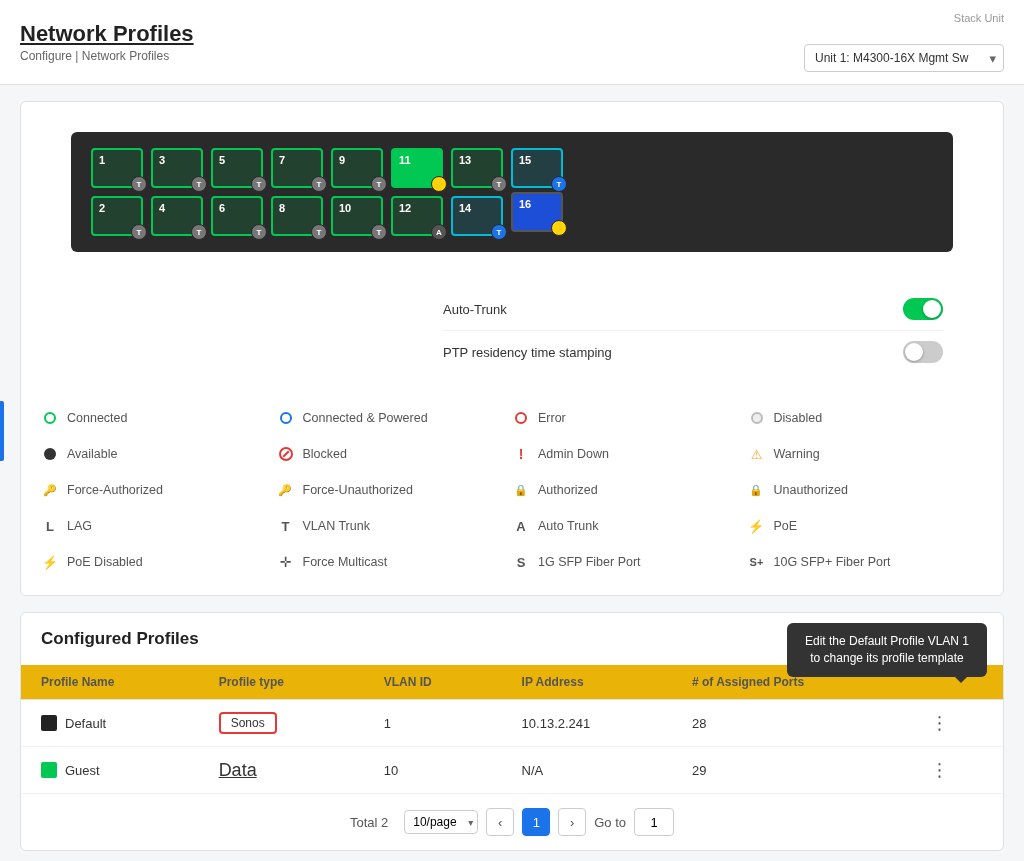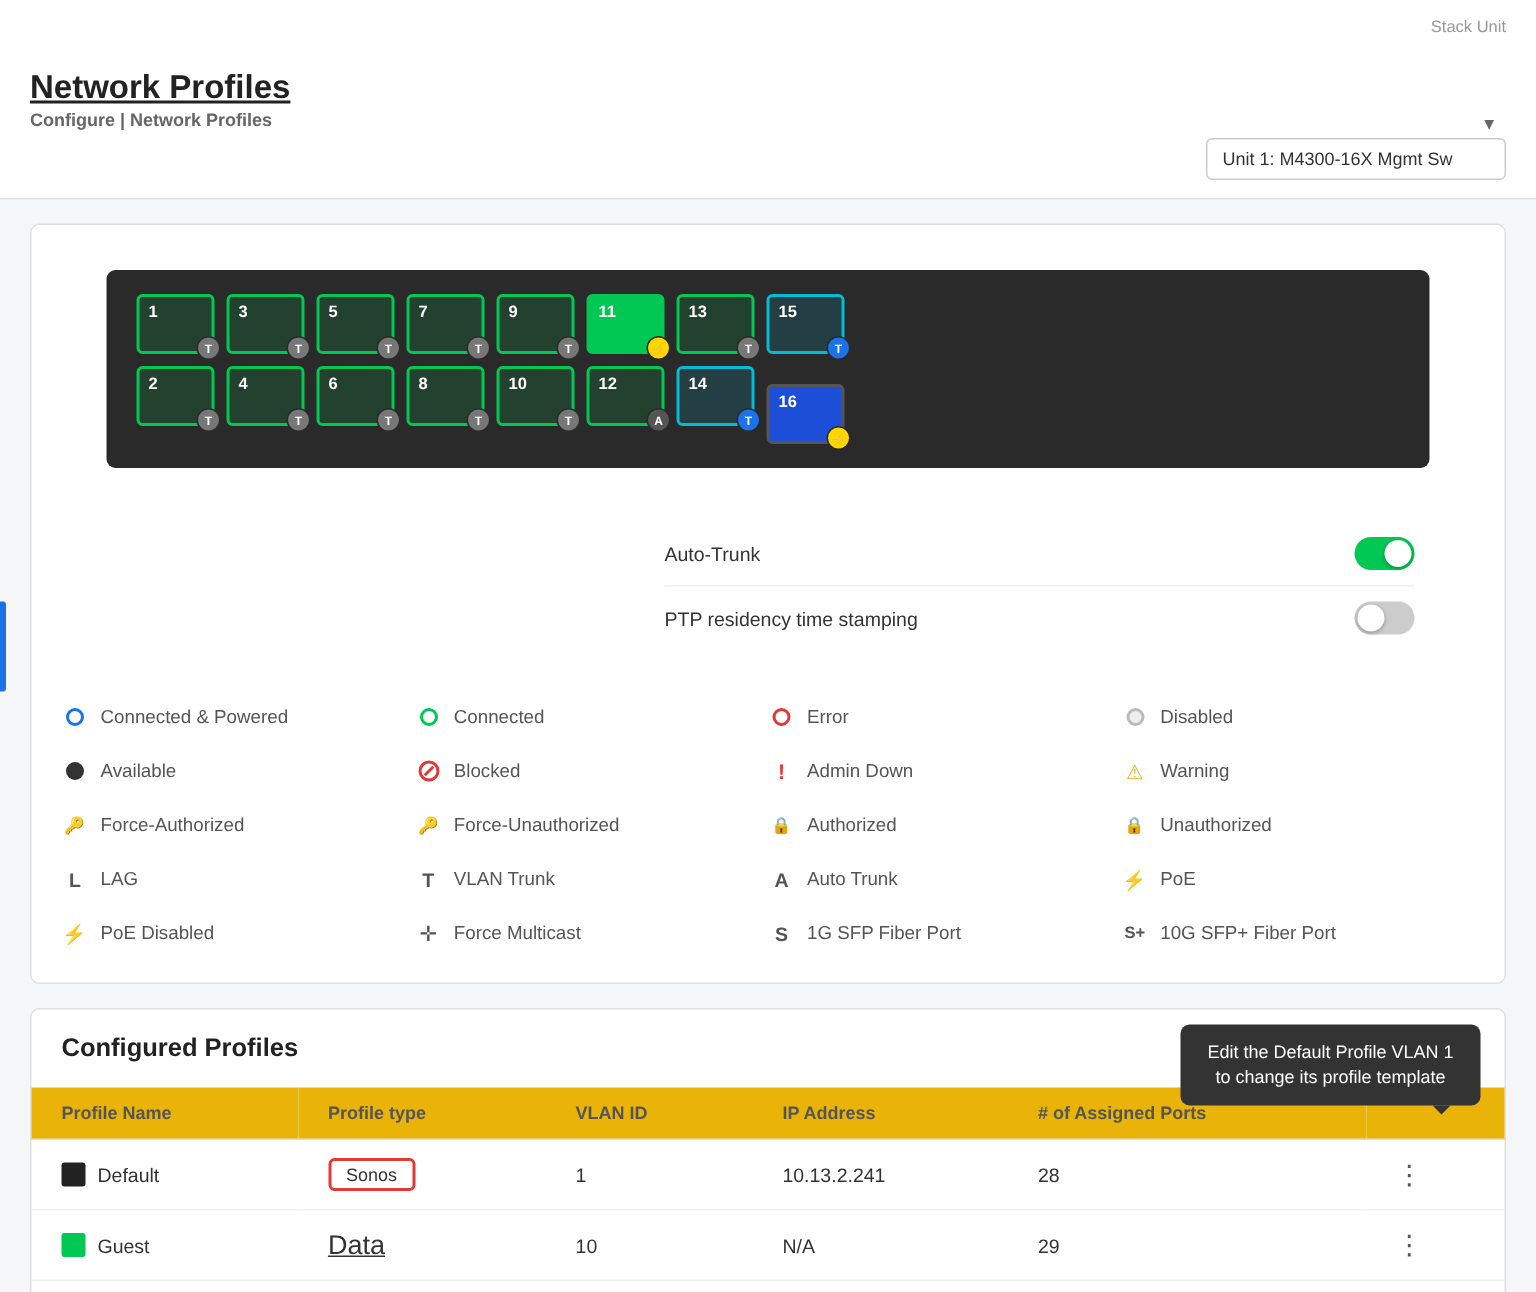--- a/index.html
+++ b/index.html
@@ -1,24 +1,24 @@
 <!DOCTYPE html>
 <html><head>
   <meta charset="utf-8">
   <style>
     * { box-sizing: border-box; margin: 0; padding: 0; }
     body { font-family: -apple-system, BlinkMacSystemFont, 'Segoe UI', Arial, sans-serif; background: #f5f6f7; color: #333; font-size: 13px; }
 
     .page-header { background: #fff; padding: 12px 20px; border-bottom: 1px solid #e0e0e0; display: flex; justify-content: space-between; align-items: center; }
     .page-title { font-size: 22px; font-weight: 600; color: #222; text-decoration: underline; }
-    .breadcrumb { font-size: 12px; color: #666; margin-top: 2px; font-weight: bold; }
+    .breadcrumb { font-size: 12px; color: #666; margin-top: 2px; }
 
     .stack-unit-selector { display: flex; flex-direction: column; align-items: flex-end; }
     .stack-unit-label { font-size: 11px; color: #999; margin-bottom: 20px; }
-    .stack-unit-dropdown { border: 1px solid #ccc; border-radius: 4px; padding: 6px 12px 6px 10px; font-size: 12px; color: #333; background: #fff; appearance: none; position: relative; min-width: 200px; cursor: pointer; margin-top: 48px; }
+    .stack-unit-dropdown { border: 1px solid #ccc; border-radius: 4px; padding: 6px 12px 6px 10px; font-size: 12px; color: #333; background: #fff; appearance: none; position: relative; min-width: 200px; cursor: pointer; }
     .stack-unit-wrap { position: relative; }
     .stack-unit-wrap::after { content: '▾'; position: absolute; right: 8px; top: 50%; transform: translateY(-50%); color: #666; pointer-events: none; }
 
     .main-content { padding: 16px 20px; }
 
     .card { background: #fff; border: 1px solid #e0e0e0; border-radius: 6px; margin-bottom: 16px; overflow: hidden; }
 
     .card-header { padding: 14px 20px; display: flex; justify-content: space-between; align-items: center; border-bottom: 1px solid #f0f0f0; }
     .card-title { font-size: 17px; font-weight: 600; color: #222; }
     .show-legends-btn { display: flex; align-items: center; gap: 6px; color: #1a73e8; font-size: 13px; cursor: pointer; }
@@ -199,21 +199,21 @@
           <div style="display:flex; flex-direction:column; gap:8px;">
             <div class="port connected">
               <span class="port-num">13</span>
               <div class="port-badge t">T</div>
             </div>
             <div class="port highlighted">
               <span class="port-num">14</span>
               <div class="port-badge t-blue">T</div>
             </div>
           </div>
-          <div style="display:flex; flex-direction:column; gap:20px;">
+          <div style="display:flex; flex-direction:column; gap:4px;">
             <div class="port highlighted">
               <span class="port-num">15</span>
               <div class="port-badge t-blue">T</div>
             </div>
             <div class="port dark">
               <span class="port-num">16</span>
               <div class="port-badge lightning">⚡</div>
             </div>
           </div>
         </div>
@@ -229,29 +229,29 @@
         <span class="toggle-label">PTP residency time stamping</span>
         <div class="toggle off"></div>
       </div>
     </div>
 
     <div class="legend-section">
       <div class="legend-grid">
 
         <div class="legend-item">
           <div class="legend-icon">
+              <div class="icon-circle-green"></div>
+            </div>
+          <span>Connected</span>
+        </div>
+        <div class="legend-item">
+          <div class="legend-icon">
               <div class="icon-circle-blue"></div>
             </div>
           <span>Connected &amp; Powered</span>
-        </div>
-        <div class="legend-item">
-          <div class="legend-icon">
-              <div class="icon-circle-green"></div>
-            </div>
-          <span>Connected</span>
         </div>
         <div class="legend-item">
           <div class="legend-icon">
               <div class="icon-circle-red"></div>
             </div>
           <span>Error</span>
         </div>
         <div class="legend-item">
           <div class="legend-icon">
               <div class="icon-circle-gray"></div>

